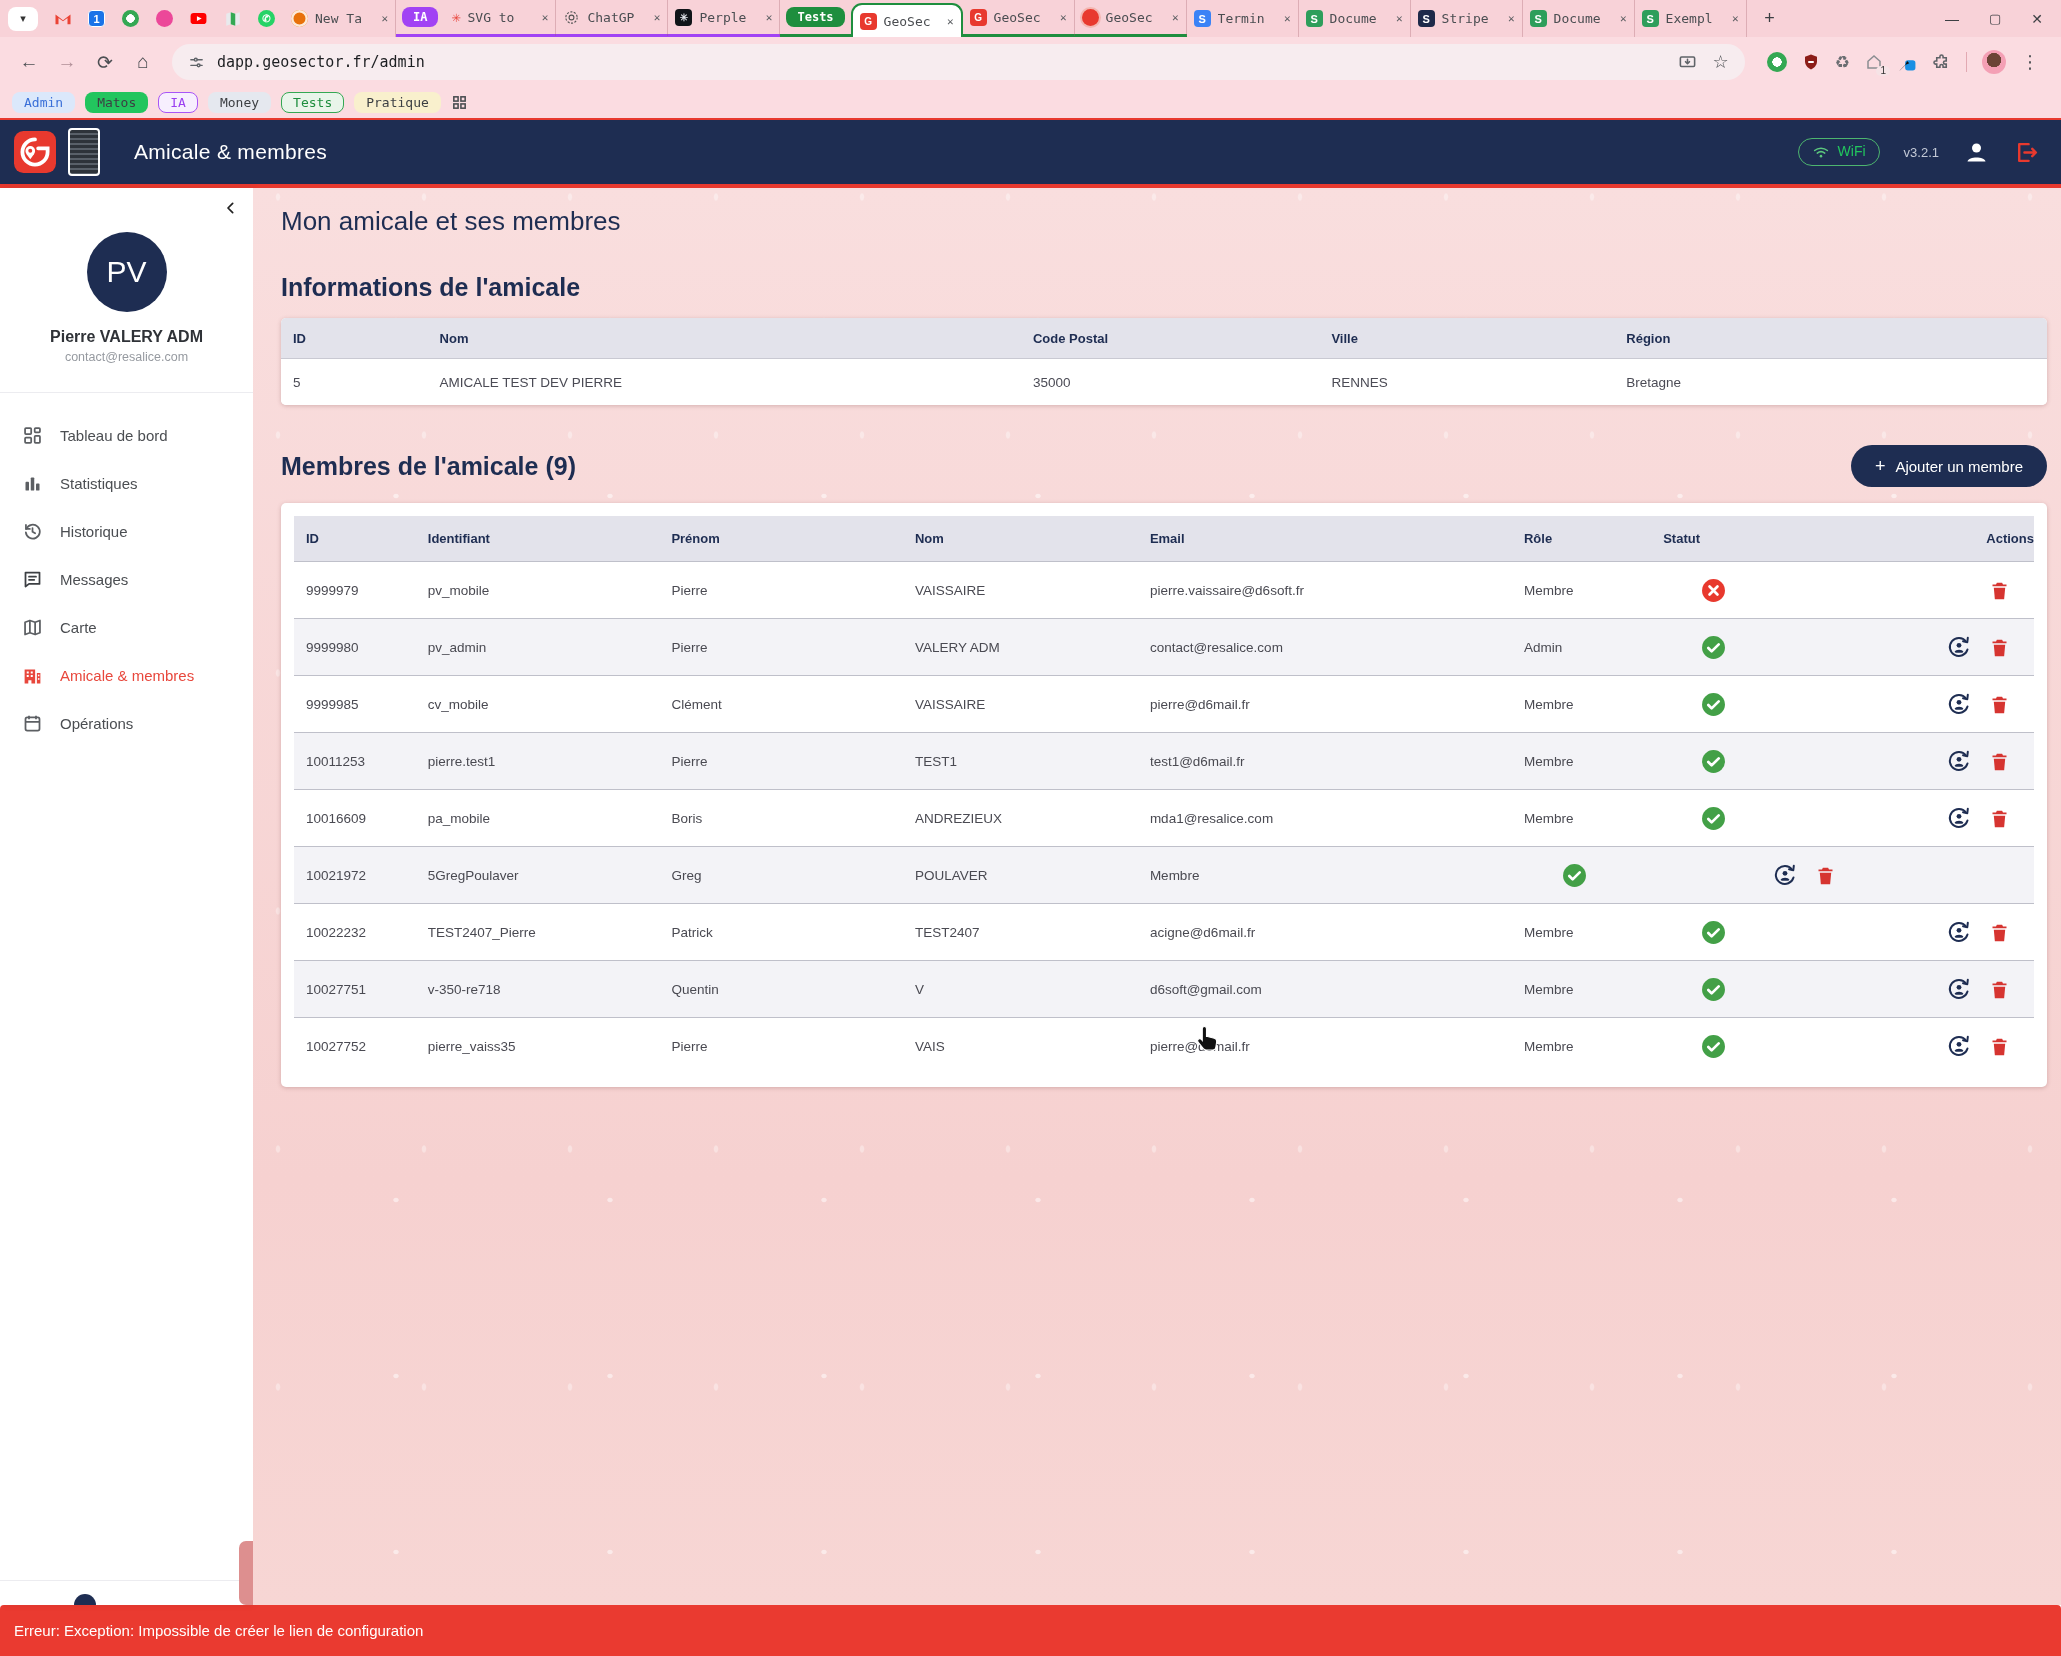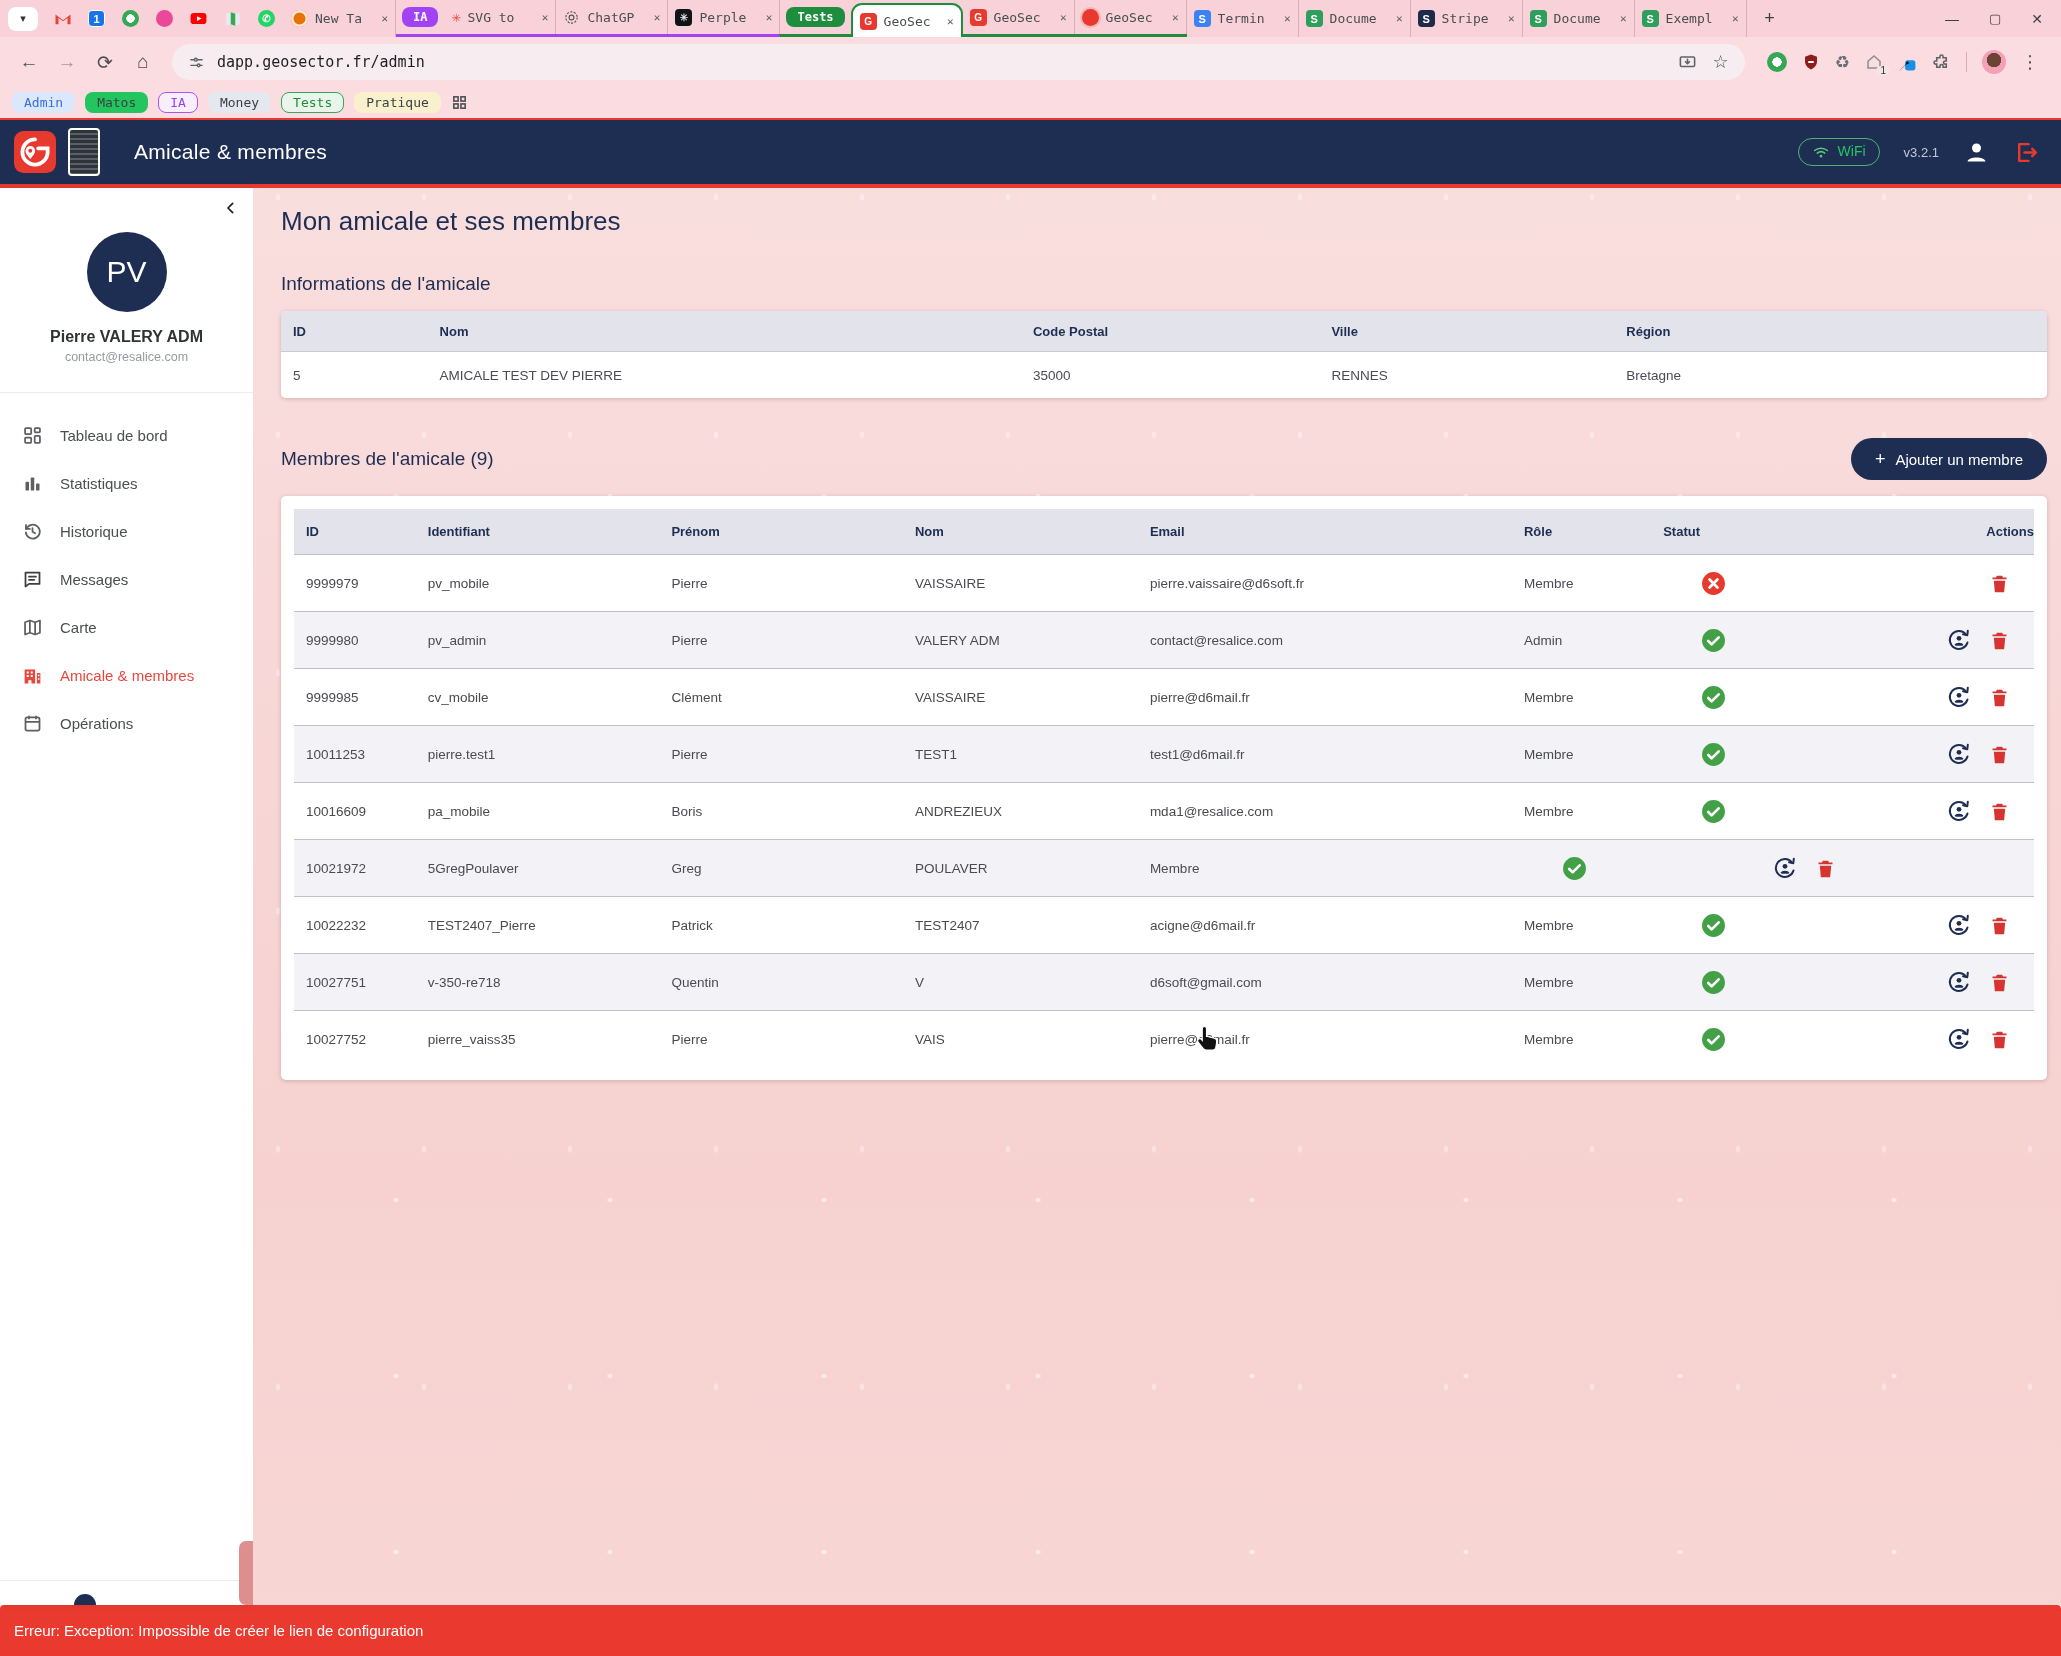--- a/index.html
+++ b/index.html
@@ -63,21 +63,21 @@
   .scrollthumb{position:absolute;right:0;bottom:0;width:14px;height:64px;background:#dd8f8f;border-radius:7px 0 0 7px}
 
   .main{flex:1;position:relative;padding:18px 14px 0 28px;overflow:hidden;
     background-image:
       radial-gradient(rgba(255,255,255,.5) 2.2px, transparent 3.2px),
       radial-gradient(rgba(255,255,255,.35) 1.7px, transparent 2.7px),
       linear-gradient(180deg,#f9dede 0%,#f6d1d0 70%,#f7d6d4 100%);
     background-size:214px 176px,146px 238px,100% 100%;
     background-position:36px 44px,98px 128px,0 0}
   .h1{font-size:26px;font-weight:500;color:#1e2d52}
-  .h2{font-size:19px;font-weight:400;color:#1e2d52;margin-top:36px}
+  .h2{font-size:25px;font-weight:700;color:#1e2d52;margin-top:36px}
   .card{background:#fff;border-radius:5px;box-shadow:0 1px 4px rgba(120,60,60,.28);margin-top:16px}
 
   .itable .ihead,.itable .irow{display:grid;grid-template-columns:8.3% 33.6% 16.9% 16.7% 24.5%}
   .itable .ihead{background:#e3e3eb;height:40px;border-radius:5px 5px 0 0}
   .itable .irow{height:47px;background:#fff;border-top:1px solid #c9c9d2;border-radius:0 0 5px 5px}
   .ihc{display:flex;align-items:center;padding-left:12px;font-size:13px;font-weight:bold;color:#1e2d52}
   .icc{display:flex;align-items:center;padding-left:12px;font-size:13.5px;color:#4b4b55}
 
   .mheadrow{display:flex;align-items:center;justify-content:space-between;margin-top:40px}
   .addbtn{display:flex;align-items:center;gap:10px;background:#1e2d52;color:#fff;border:none;border-radius:22px;height:42px;padding:0 24px;font-size:15px;font-family:"Liberation Sans",sans-serif}

